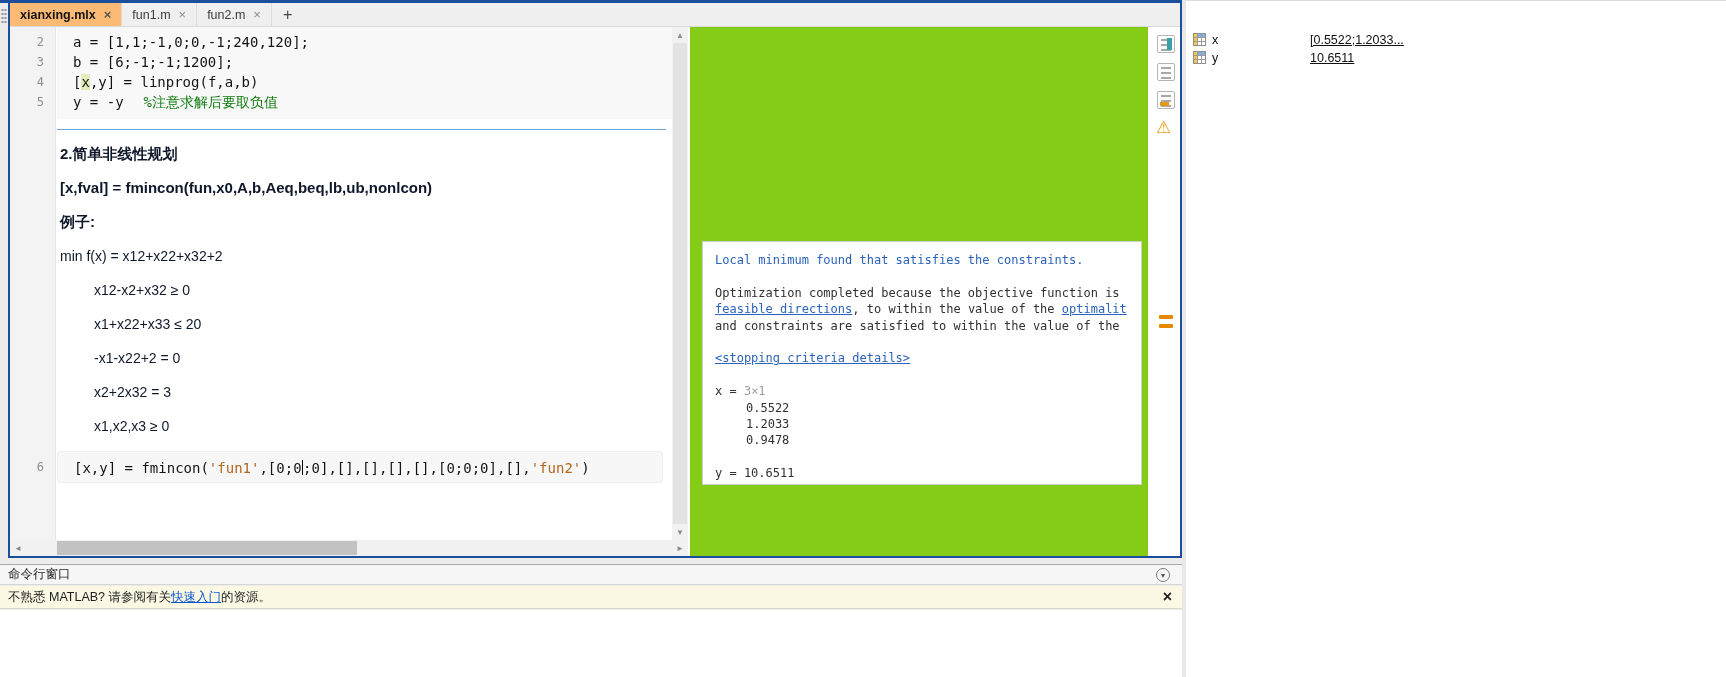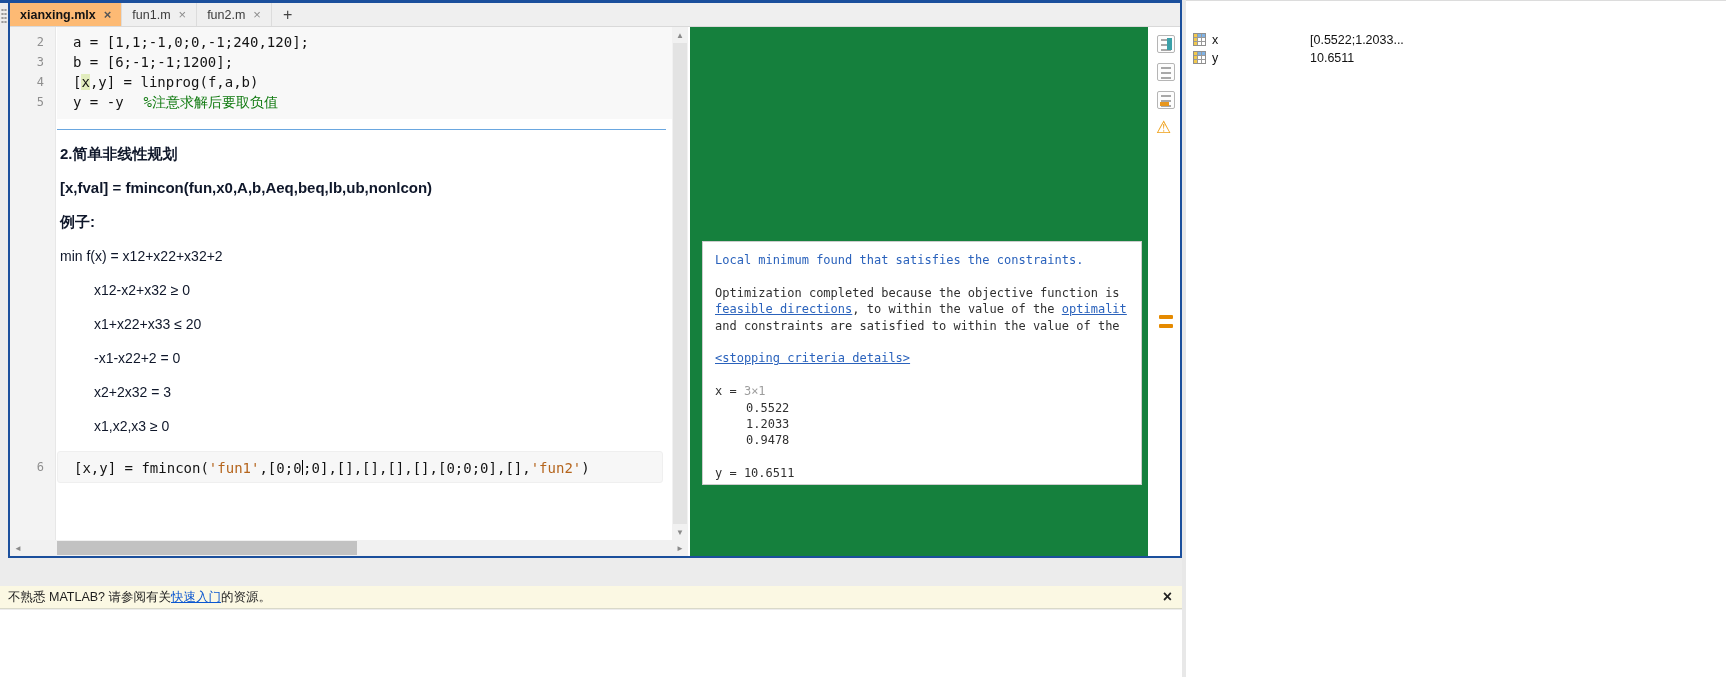--- a/index.html
+++ b/index.html
@@ -46,21 +46,21 @@
   .caret { display:inline-block; width:1.5px; height:15px; background:#000; vertical-align:-2px; }
 
   
   .vscroll { position:absolute; left:662px; top:0; width:16px; bottom:16px; background:#f1f1f1; }
   .vthumb { position:absolute; left:1px; right:1px; top:16px; height:calc(100% - 32px); background:#e3e3e3; }
   .hscroll { position:absolute; left:0; bottom:0; width:678px; height:16px; background:#f1f1f1; }
   .hthumb { position:absolute; top:1px; bottom:1px; left:47px; width:300px; background:#c2c2c2; }
   .scroll-arrow { position:absolute; font-size:8px; color:#8a8a8a; width:16px; height:16px; display:flex; align-items:center; justify-content:center; }
 
   
-  .output-pane { position:absolute; left:680px; top:0; width:458px; bottom:0; background:#15803d; }
+  .output-pane { position:absolute; left:680px; top:0; width:458px; bottom:0; background:#84cc16; }
   .output-box { position:absolute; left:12px; top:214px; width:440px; height:244px; border:1px solid #cdcdcd; background:#fff; padding:10px 0 0 12px; overflow:hidden; }
   .oline { font:12px/16.4px "DejaVu Sans Mono","Liberation Mono",monospace; min-height:16.4px; color:#303030; white-space:pre; }
   .oline.info { color:var(--link-blue,#2a62bc); }
   .olink { color:var(--link-blue,#2a62bc); text-decoration:underline; }
   .odim { color:#9d9d9d; }
   .oval { padding-left:31px; }
 
   
   .right-strip { position:absolute; right:0; top:0; width:28px; bottom:0; background:#fff; }
   .mini-icon { position:absolute; left:5px; width:18px; height:18px; border:1px solid #b5b5b5; border-radius:2px; background:#fdfdfd; }
@@ -84,21 +84,21 @@
 
   
   .splitter { position:absolute; left:1182px; top:0; width:4px; height:677px; background:#e8e8e8; }
   .workspace { position:absolute; left:1186px; top:0; width:540px; height:677px; background:#fff; border-top:1px solid #dcdcdc; }
   .ws-header { position:absolute; left:0; top:0; width:100%; height:26px; background:#fff; border-bottom:1px solid #d8d8d8; }
   .ws-h-cell { position:absolute; top:0; height:100%; font-size:12.5px; color:#1d1d1d; line-height:25px; padding-left:10px; border-right:1px solid #dcdcdc; }
   .sort-ind { color:#777; font-size:9px; margin-left:4px; }
   .ws-rows { position:absolute; top:30px; left:0; width:100%; }
   .ws-row { position:relative; height:18px; }
   .ws-name { position:absolute; left:26px; font-size:12.5px; color:#111; line-height:18px; }
-  .ws-value { position:absolute; left:124px; font-size:12.5px; color:#111; line-height:18px; }
+  .ws-value { position:absolute; left:124px; font-size:12.5px; color:#111; line-height:18px;text-decoration:underline; }
   .var-icon { position:absolute; left:7px; top:2px; width:13px; height:13px; border:1px solid #8f8f8f;
     display:grid; grid-template-columns:1fr 1fr 1fr; grid-template-rows:1fr 1fr 1fr; gap:1px; background:#9a9a9a; }
   .var-icon b { background:#fff; }
   .var-icon b.c1 { background:#f2c94c; }
   .var-icon b.c2 { background:#7fb2e5; }
 </style>
 </head>
 <body>
 
 <div class="screen">
@@ -209,20 +209,24 @@
           </div>
         <div class="warn-glyph">⚠</div>
         <div class="omark" style="top:288px"></div>
         <div class="omark" style="top:297px"></div>
       </div>
 
     </div>
   </div>
 
   <div class="below-editor">
+    <div class="cmd-header">
+      <span>命令行窗口</span>
+      <span class="collapse-btn">▾</span>
+    </div>
     <div class="banner">
       <span>不熟悉 MATLAB? 请参阅有关</span><span class="banner-link">快速入门</span><span>的资源。</span>
       <span class="banner-close">×</span>
     </div>
     <div class="cmd-body"></div>
   </div>
 
   <div class="splitter"></div>
 
   <div class="workspace">

